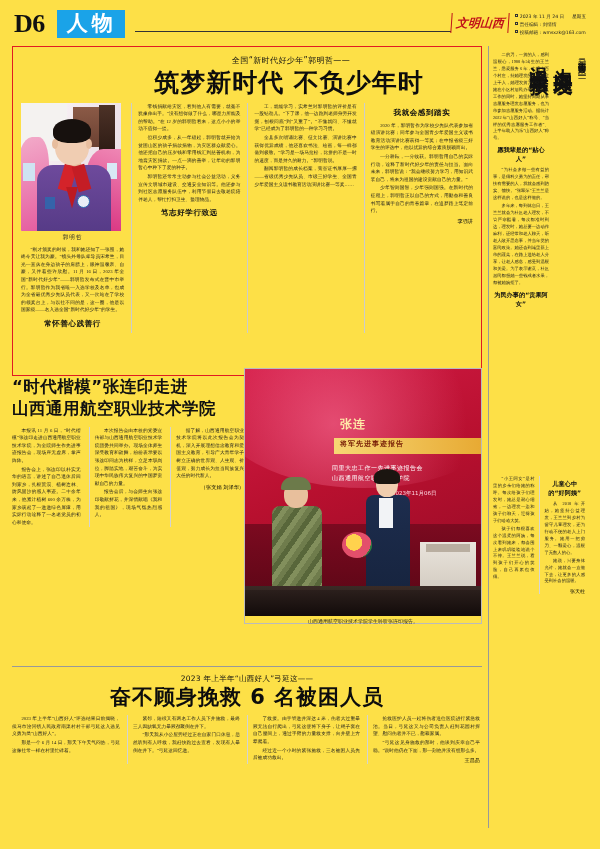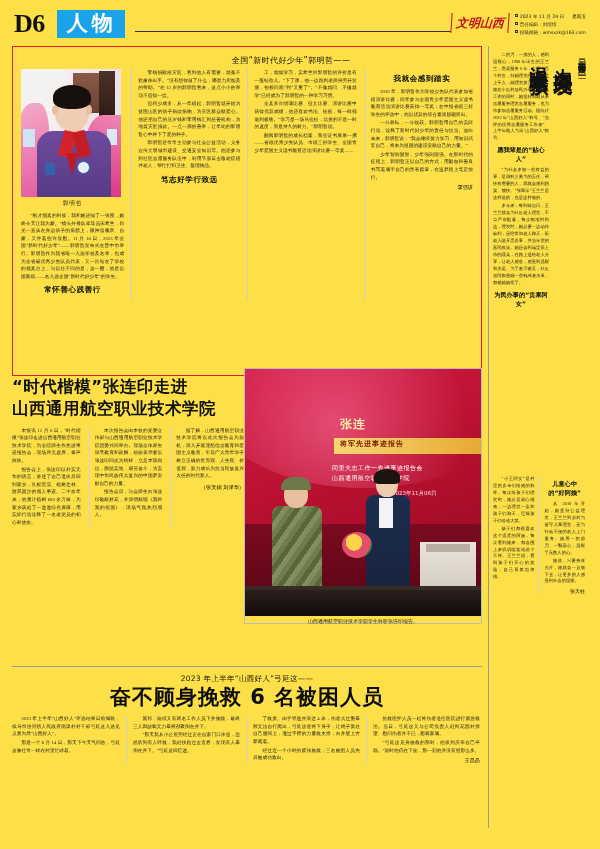--- a/index.html
+++ b/index.html
@@ -239,20 +239,21 @@
       </div>
     </div>
   </div>
 
   <div class="body-wrap">
 
     <div class="main-col">
 
       <div class="art1">
         <div class="kicker">全国“新时代好少年”郭明哲——</div>
+        <div class="head1">筑梦新时代  不负少年时</div>
 
         <div class="a1-cols">
           <div class="a1-col">
             <div class="photo1">
               <div class="p1-bg"></div>
               <div class="p1-white"></div>
               <div class="p1-board"></div>
               <div class="p1-board2"></div>
               <div class="p1-pinkL"></div>
               <div class="p1-pinkR"></div>

